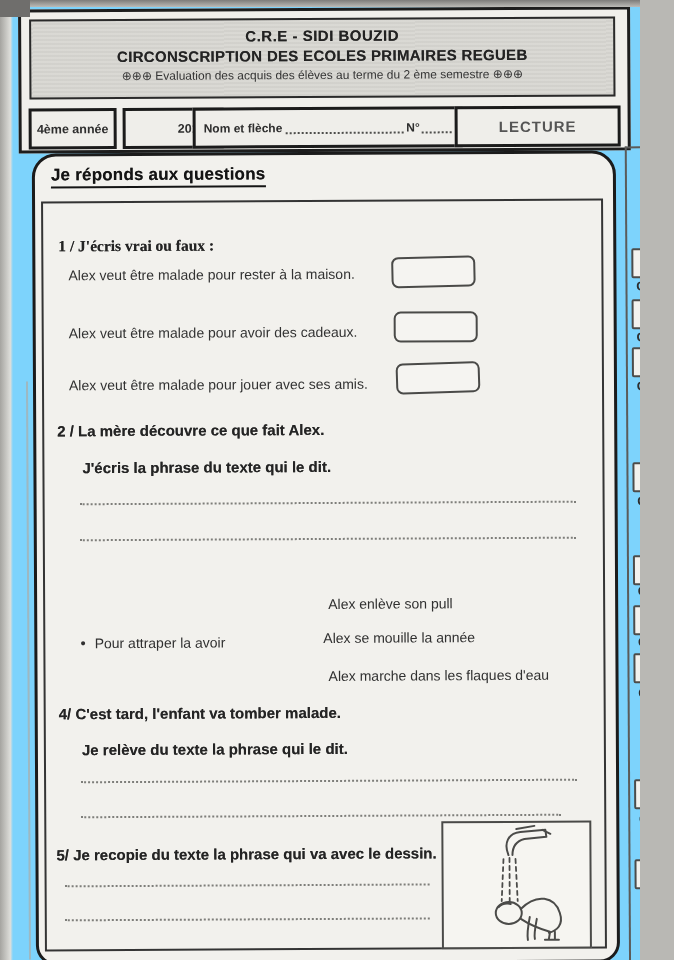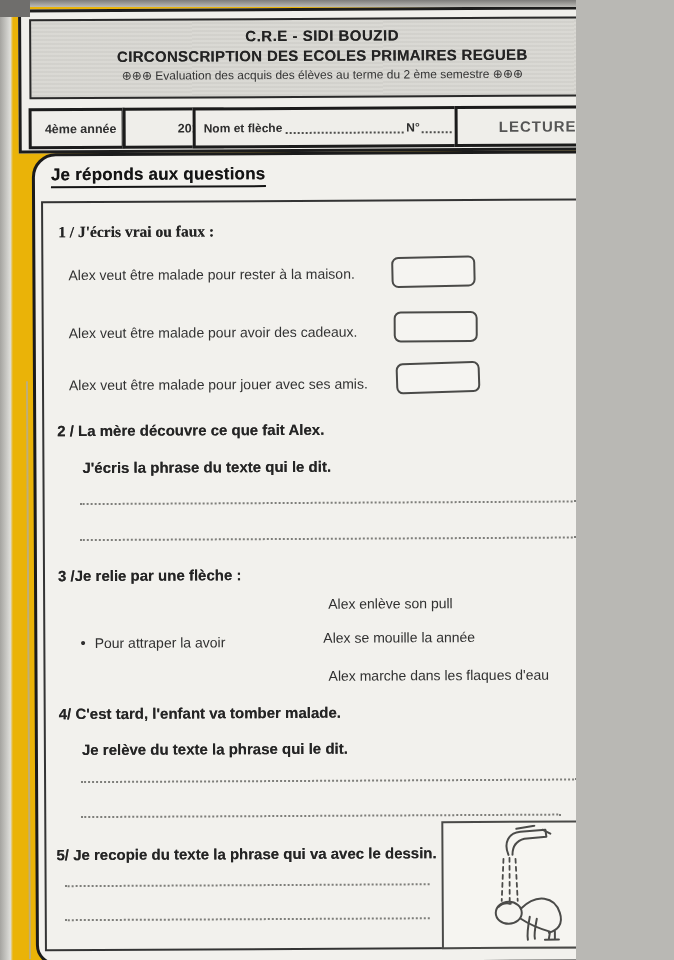--- a/index.html
+++ b/index.html
@@ -1,17 +1,17 @@
 <!DOCTYPE html>
 <html><head>
 <meta charset="utf-8">
 <style>
   html,body{margin:0;padding:0;background:#b9b8b4;}
-  #stage{position:relative;width:576px;height:960px;overflow:hidden;
-         background:#eab308;font-family:"Liberation Sans",sans-serif;color:#2b2b2b;}
+  #stage{position:relative;width:640px;height:960px;overflow:hidden;
+         background:#7dd3fc;font-family:"Liberation Sans",sans-serif;color:#2b2b2b;}
   .paper-tilt{position:absolute;inset:0;transform:rotate(-0.3deg);transform-origin:50% 40%;}
 
   
   .scan-top{position:absolute;left:0;top:0;width:100%;height:7px;
             background:linear-gradient(#7d7c7a,#bcbbb7);}
   .scan-left{position:absolute;left:0;top:0;width:13px;height:100%;
              background:linear-gradient(90deg,#a5a4a0,#dededa 80%,rgba(222,222,218,0));}
   .scan-corner{position:absolute;left:0;top:0;width:30px;height:17px;background:#6f6e6c;}
   .fold-line{position:absolute;left:26px;top:380px;width:2px;height:578px;background:#adaca8;opacity:.7;}
 
@@ -20,42 +20,42 @@
              border:3px solid #1d1d1d;background:#f0efeb;}
   .hdr-titlebox{position:absolute;left:8px;top:7px;width:582px;height:76px;
                 border:2px solid #2a2a2a;background:#d9d8d3;
                 background-image:repeating-linear-gradient(0deg,rgba(0,0,0,.03) 0 2px,rgba(255,255,255,.02) 2px 4px);
                 text-align:center;}
   .hdr-l1{margin-top:7px;font-size:15px;font-weight:bold;letter-spacing:.5px;color:#222;}
   .hdr-l2{margin-top:3px;font-size:15px;font-weight:bold;letter-spacing:.3px;color:#232323;}
   .hdr-l3{margin-top:4px;font-size:12px;color:#333;}
   .cell{position:absolute;top:96px;height:35px;border:3px solid #1b1b1b;background:#efeeea;
         display:flex;align-items:center;justify-content:center;font-size:12.5px;font-weight:bold;color:#2e2e2e;}
-  .cell-grade{left:7px;width:82px;padding-left:8px;}
+  .cell-grade{left:7px;width:82px;}
   .cell-year{left:101px;width:58px;padding-left:37px;}
   .cell-name{left:171px;width:248px;justify-content:flex-start;padding:0 8px;font-size:12px;}
   .cell-subject{left:433px;width:160px;color:#555;font-size:15px;letter-spacing:1px;}
   .leader{flex:1;height:11px;border-bottom:2px dotted #4e4e4c;margin:0 3px;}
   .leader-short{width:30px;height:11px;border-bottom:2px dotted #4e4e4c;margin-left:2px;}
 
   
   .strip{position:absolute;left:626px;top:148px;width:36px;height:812px;
          border-left:2px solid #5b5b59;border-right:2px solid #6a6a68;border-top:2px solid #5b5b59;}
   .score-box{position:absolute;left:632px;width:27px;height:26px;border:2px solid #4c4c4a;background:#f3f2ee;border-radius:2px;}
   .score-code{position:absolute;left:629px;width:32px;text-align:center;font-size:13px;font-weight:bold;color:#2d2d2d;transform:rotate(-3deg);}
 
   
   .main-box{position:absolute;left:33px;top:152px;width:578px;height:806px;
             border:3px solid #1b1b1b;border-radius:24px 24px 20px 20px;background:#f2f1ed;}
   .ws-title{position:absolute;left:52px;top:164px;font-size:17px;font-weight:bold;color:#141414;
             border-bottom:2.5px solid #141414;padding-bottom:1px;letter-spacing:.2px;}
   .inner-box{position:absolute;left:42px;top:200px;width:558px;height:746px;border:2px solid #343434;}
 
   .q-label{position:absolute;font-size:15px;font-weight:bold;color:#242424;white-space:nowrap;}
-  .q-serif{font-family:"Liberation Serif",serif;font-size:15.5px;}
+  .q-serif{font-family:"Liberation Serif",serif;font-size:15.5px;margin-top:14px;}
   .stmt{position:absolute;font-size:14px;color:#323232;white-space:nowrap;}
   .ans-box{position:absolute;width:80px;height:27px;border:2px solid #4a4a48;border-radius:7px;background:rgba(255,255,255,.25);}
   .dots{position:absolute;height:0;border-bottom:2px dotted #7e7e7a;}
   .opt{position:absolute;font-size:14px;color:#303030;white-space:nowrap;}
   .bullet{font-size:15px;margin-right:9px;}
 
   .pic-box{position:absolute;left:395px;top:620px;width:146px;height:124px;
            border:2px solid #4a4a48;background:#f6f5f1;}
   .pic-box svg{display:block;margin:2px auto 0;}
   .txtshadow{text-shadow:0 0 .5px rgba(40,40,40,.7);}
@@ -100,21 +100,20 @@
       <div class="stmt" style="left:25px;top:122px;">Alex veut être malade pour avoir des cadeaux.</div>
       <div class="ans-box" style="left:350px;top:110px;"></div>
       <div class="stmt" style="left:25px;top:174px;">Alex veut être malade pour jouer avec ses amis.</div>
       <div class="ans-box" style="left:352px;top:161px;transform:rotate(-1.5deg);"></div>
 
       <div class="q-label txtshadow" style="left:13px;top:219px;">2 / La mère découvre ce que fait Alex.</div>
       <div class="q-label txtshadow" style="left:38px;top:256px;">J'écris la phrase du texte qui le dit.</div>
       <div class="dots" style="left:35px;top:300px;width:496px;"></div>
       <div class="dots" style="left:35px;top:336px;width:496px;"></div>
 
-      <div class="q-label txtshadow" style="left:13px;top:364px;">3 /Je relie par une flèche :</div>
       <div class="opt" style="left:283px;top:394px;">Alex enlève son pull</div>
       <div class="opt" style="left:35px;top:431px;">
         <span class="bullet">•</span><span>Pour attraper la avoir</span>
       </div>
       <div class="opt" style="left:278px;top:428px;">Alex se mouille la année</div>
       <div class="opt" style="left:283px;top:466px;">Alex marche dans les flaques d'eau</div>
 
       <div class="q-label txtshadow" style="left:13px;top:502px;">4/ C'est tard, l'enfant va tomber malade.</div>
       <div class="q-label txtshadow" style="left:36px;top:538px;">Je relève du texte  la  phrase qui le dit.</div>
       <div class="dots" style="left:35px;top:578px;width:496px;"></div>

